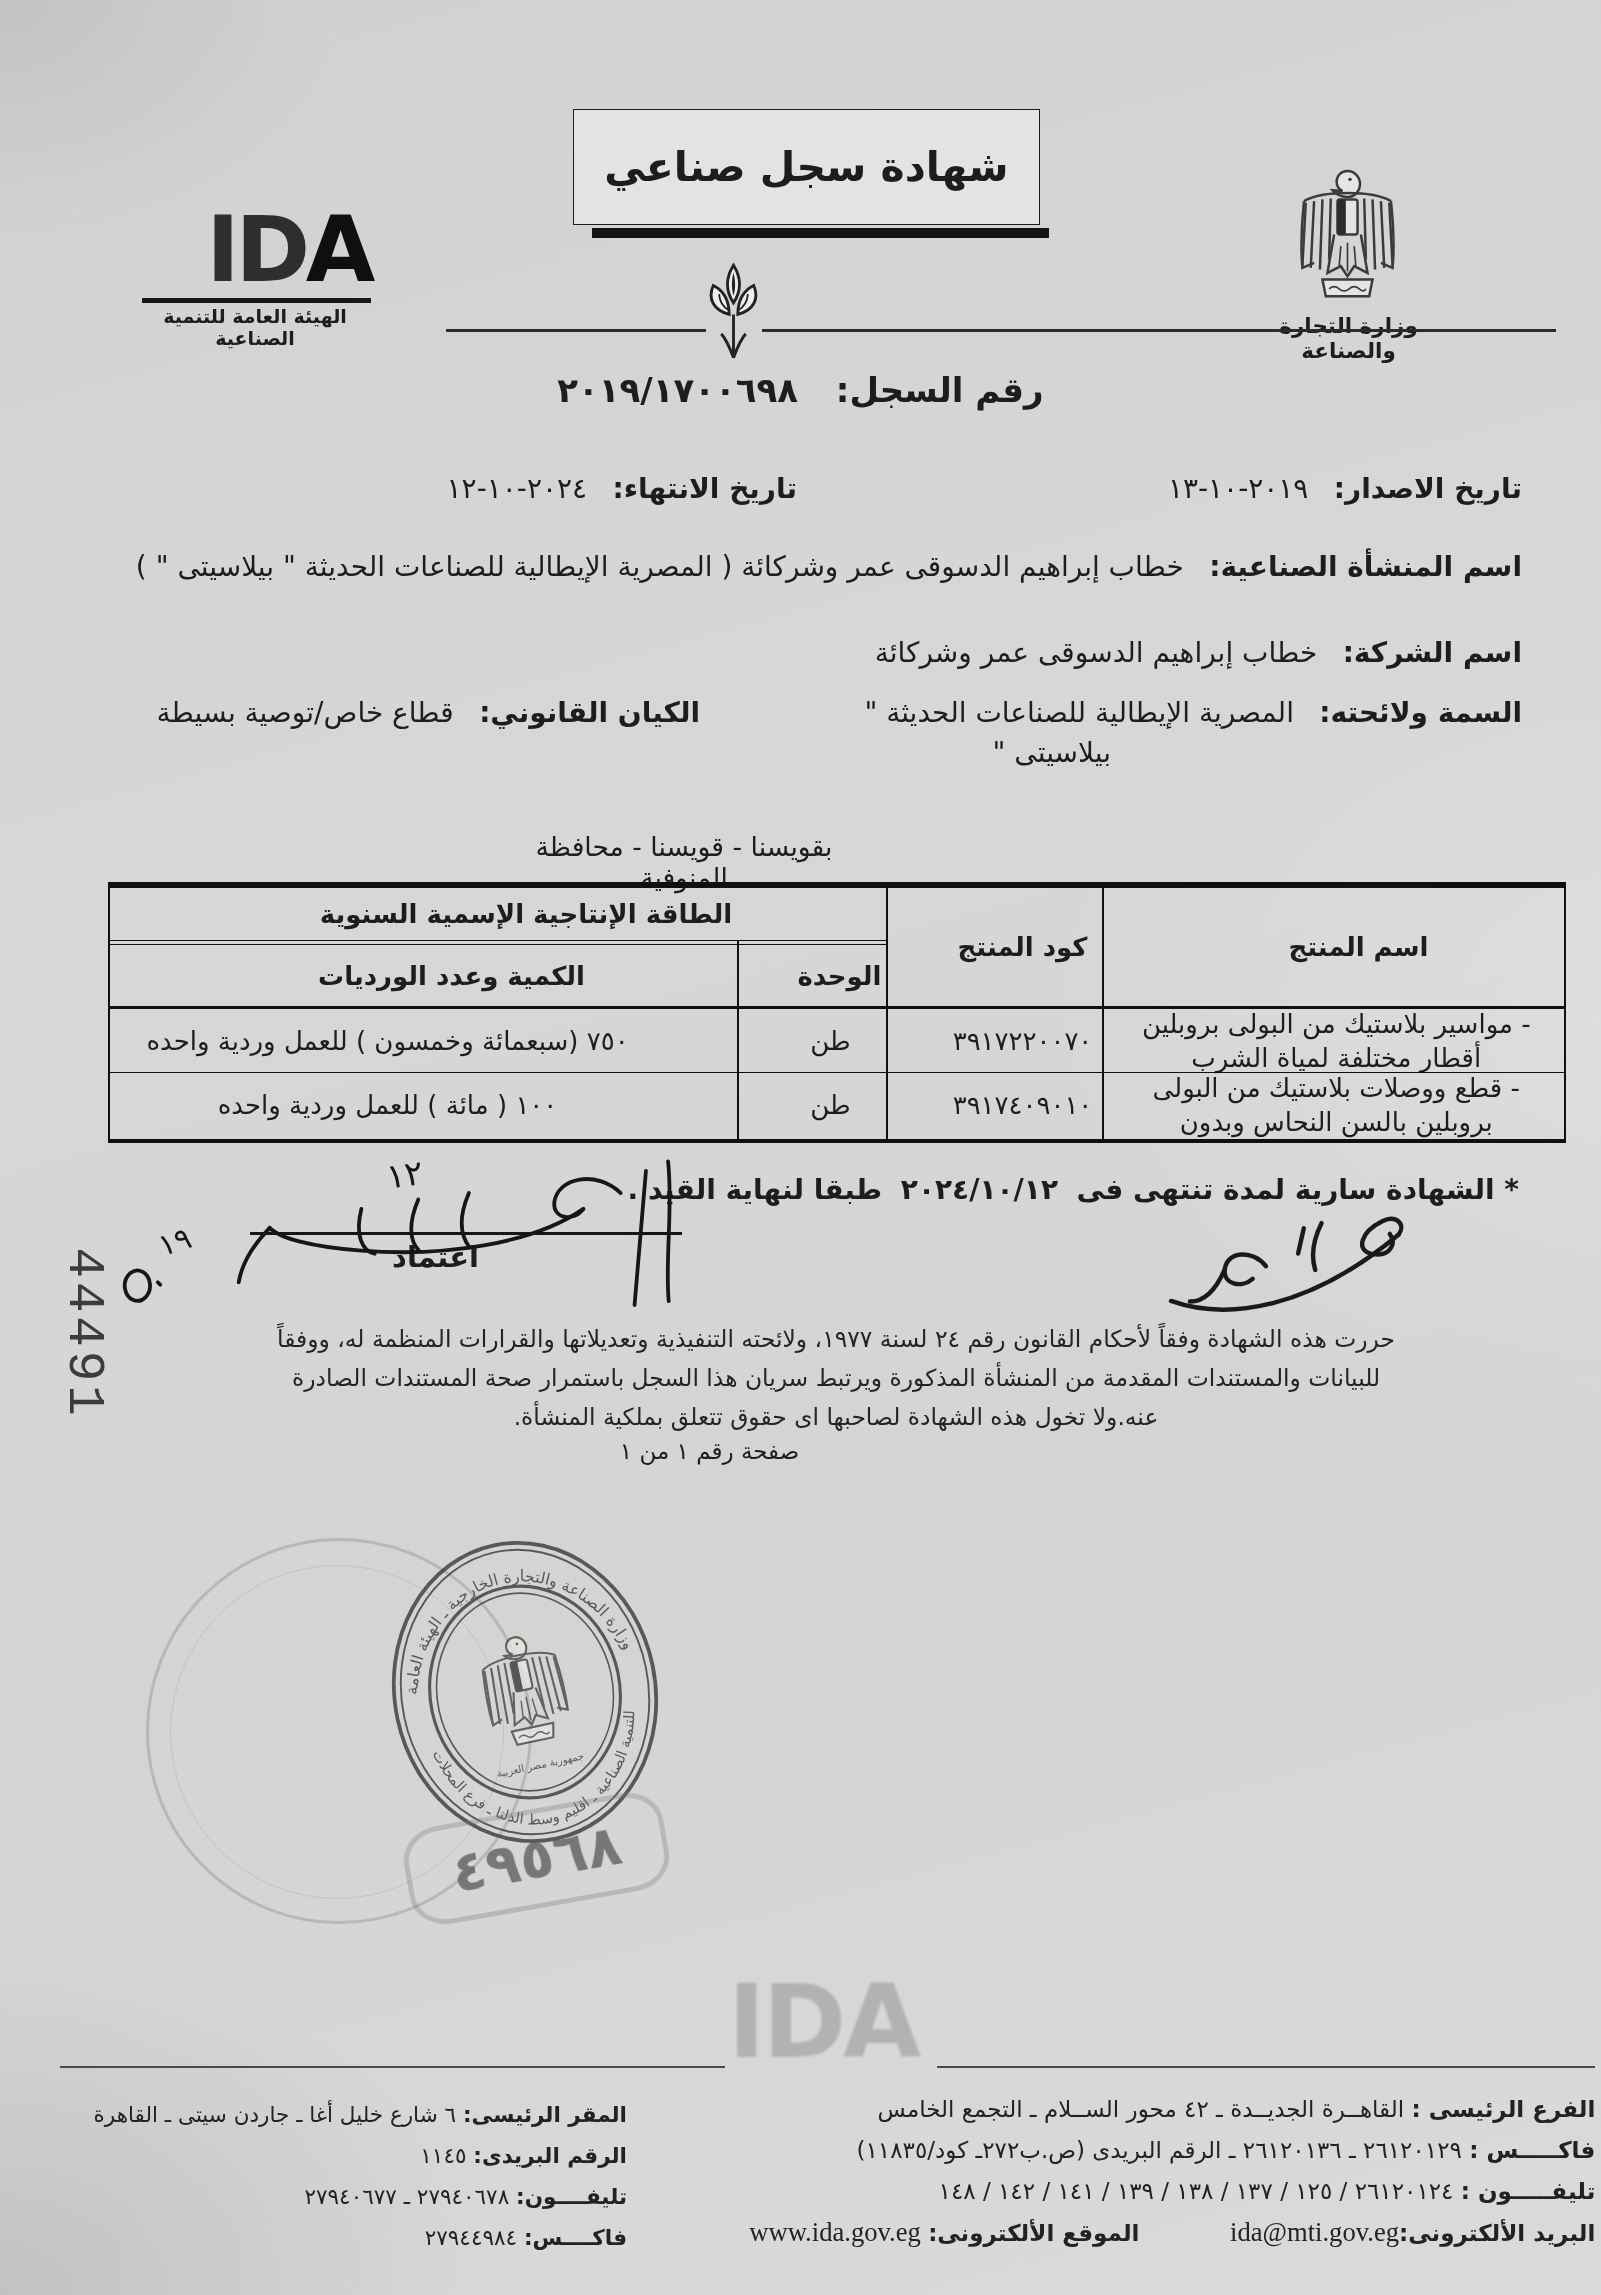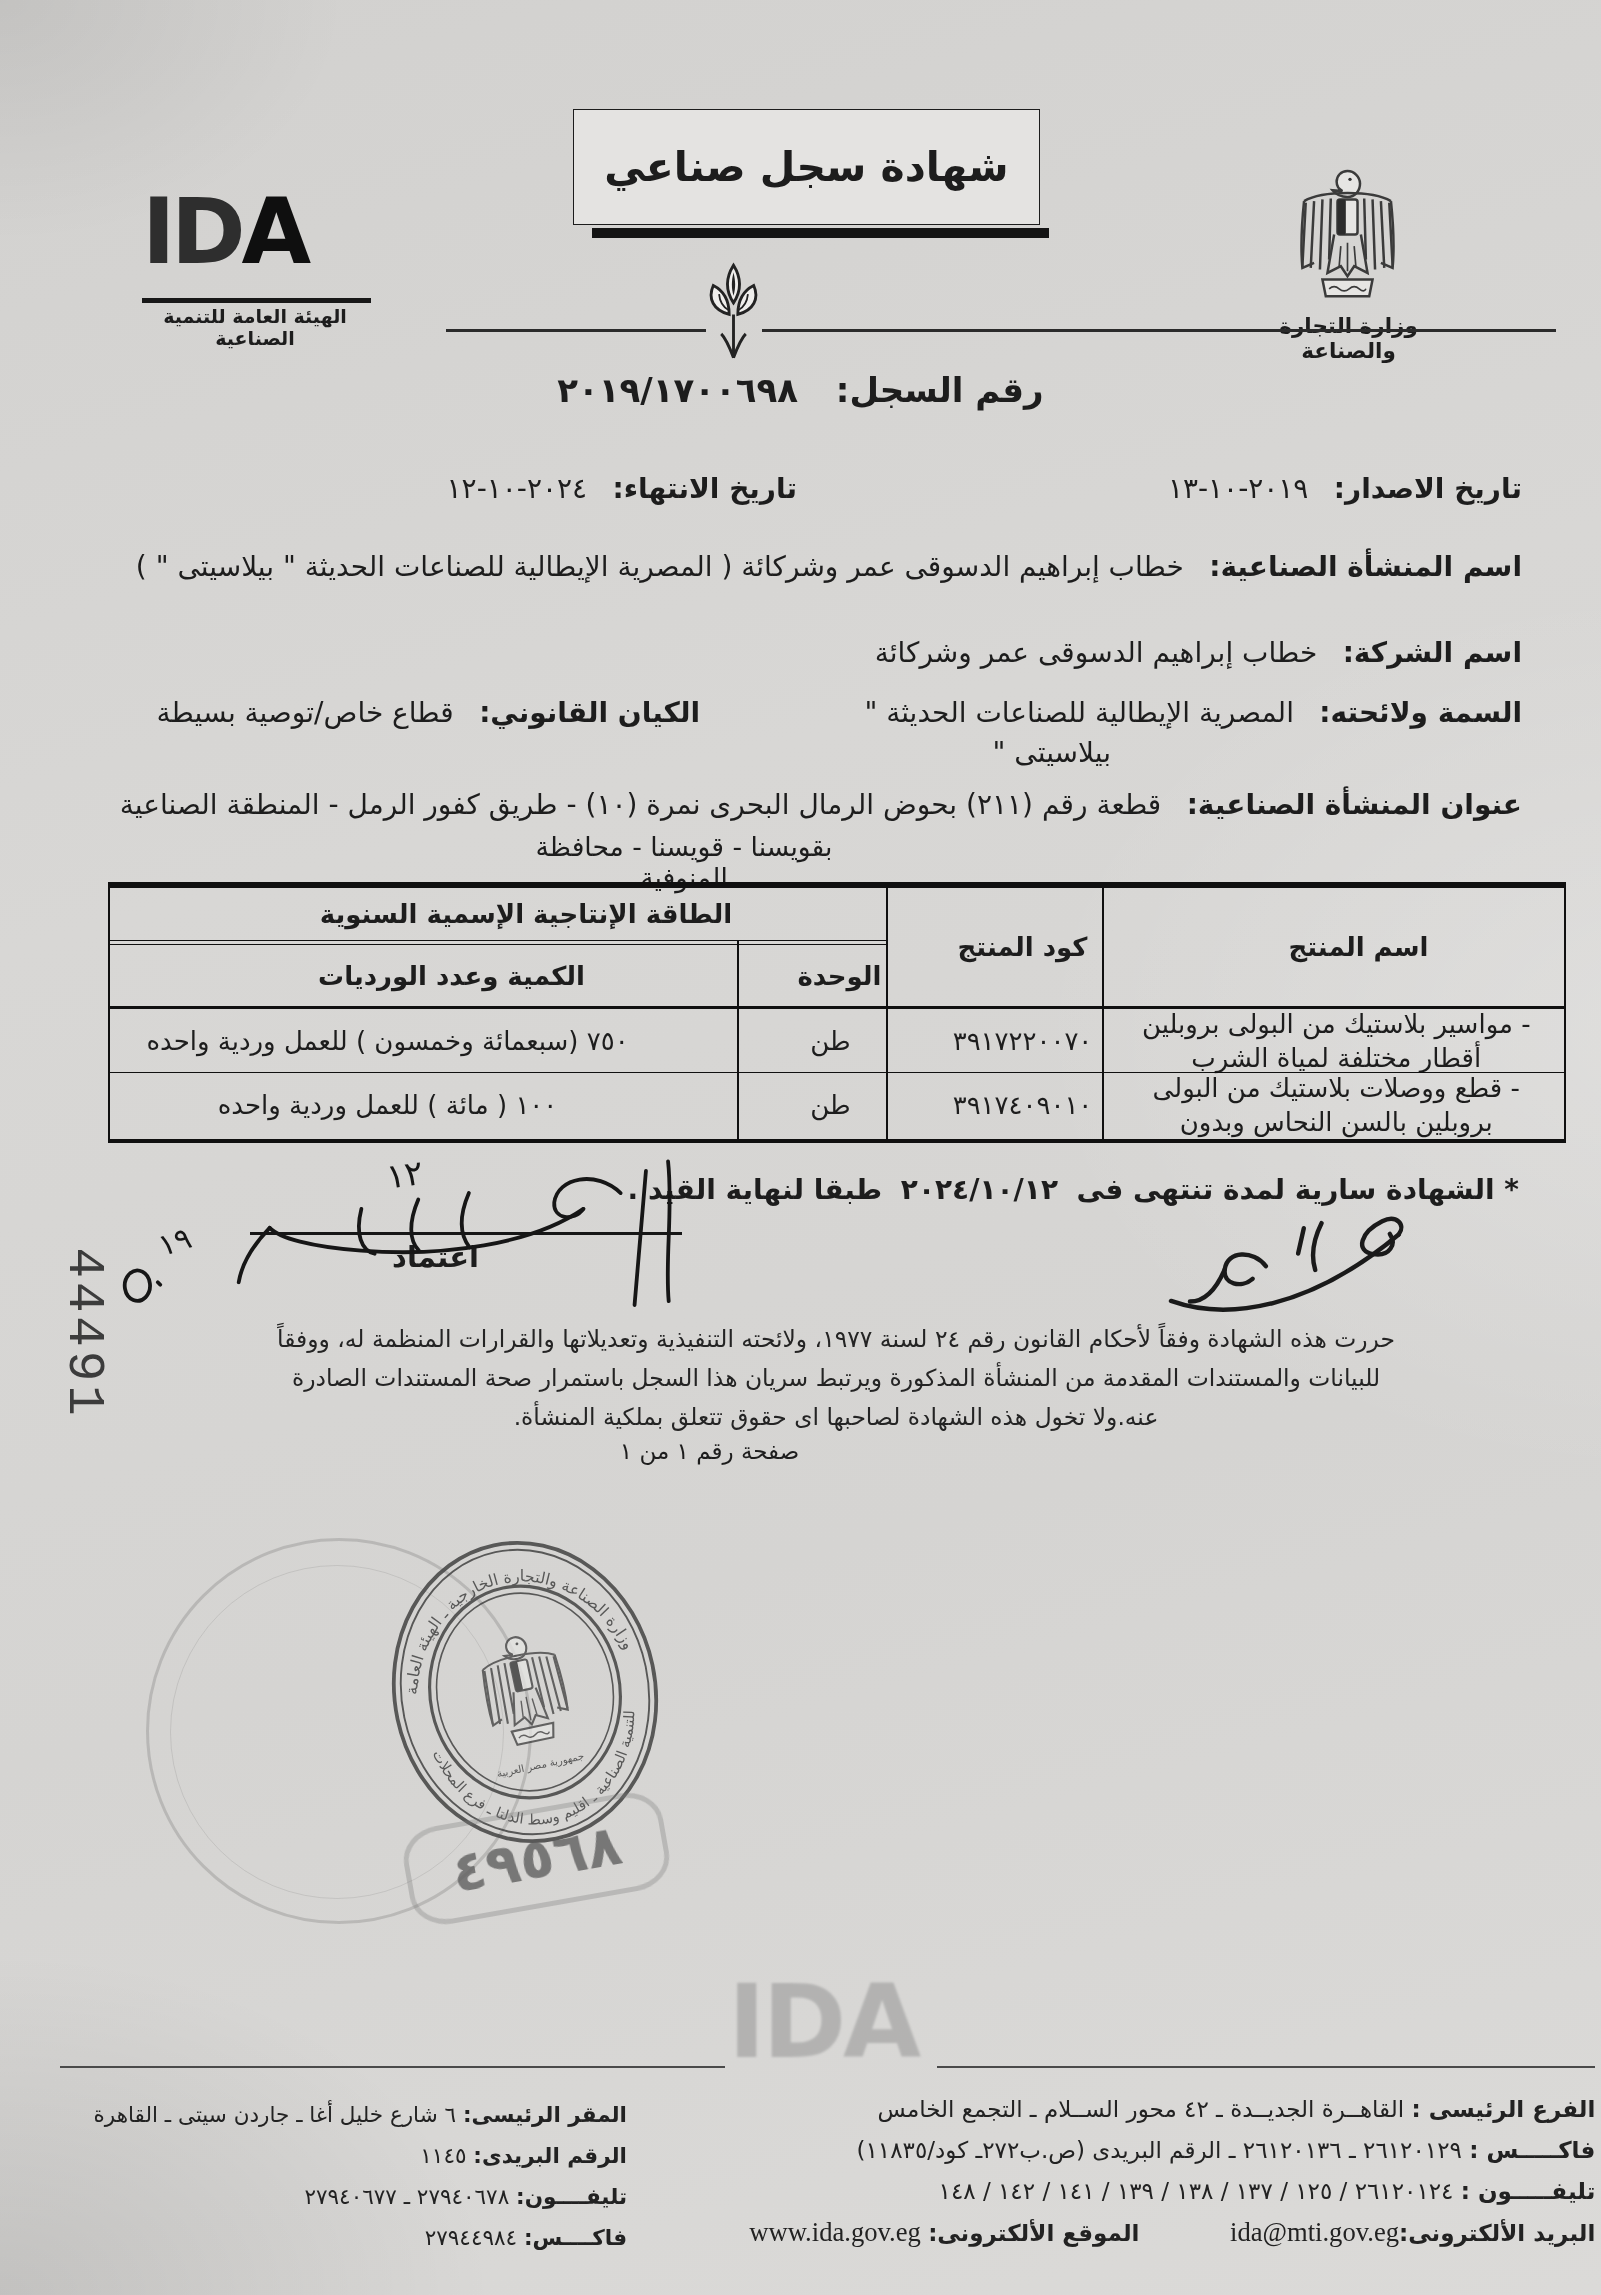--- a/index.html
+++ b/index.html
@@ -15,21 +15,21 @@
   .abs{position:absolute;}
   .rtl{direction:rtl;unicode-bidi:isolate;}
   .num{direction:ltr;unicode-bidi:isolate;}
   .b{font-weight:bold;}
   
   .title-box{left:573px;top:109px;width:465px;height:114px;background:#e4e3e1;
     border:1.9px solid #1c1c1c;display:flex;align-items:center;justify-content:center;}
   .title-box::after{content:"";position:absolute;left:17.7px;right:-10px;bottom:-14px;height:10px;background:#141414;}
   .title-text{font-size:41px;font-weight:bold;letter-spacing:0.6px;}
   
-  .ida-letters{left:142px;top:190px;width:229px;height:87px;
+  .ida-letters{left:142px;top:208px;width:229px;height:87px;text-align:right;
     font-size:90px;font-weight:900;line-height:84px;letter-spacing:-4.4px;color:#2e2e2e;}
   .ida-letters .lA{color:#0f0f0f;}
   .ida-underline{left:142px;top:298px;width:229px;height:5px;background:#181818;}
   .ida-name{left:130px;top:305px;width:250px;text-align:center;font-size:19px;font-weight:bold;}
   
   .emblem{left:1297px;top:166px;width:101px;height:142px;}
   .ministry-name{left:1241px;top:313px;width:215px;text-align:center;font-size:21.5px;font-weight:bold;}
   
   .div-left{left:446px;top:329px;width:260px;height:2.5px;background:#2b2b2b;}
   .div-right{left:762px;top:329px;width:794px;height:2.5px;background:#2b2b2b;}
@@ -182,24 +182,20 @@
   </div>
   <div class="abs field rtl f-trade">
     <span class="lbl">السمة ولائحته:</span>
     <span>المصرية الإيطالية للصناعات الحديثة "</span>
   </div>
   <div class="abs rtl f-trade2">بيلاسيتى "</div>
   <div class="abs field rtl f-legal">
     <span class="lbl">الكيان القانوني:</span>
     <span>قطاع خاص/توصية بسيطة</span>
   </div>
-  <div class="abs field rtl f-addr">
-    <span class="lbl">عنوان المنشأة الصناعية:</span>
-    <span>قطعة رقم (٢١١) بحوض الرمال البحرى نمرة (١٠) - طريق كفور الرمل - المنطقة الصناعية</span>
-  </div>
   <div class="abs rtl f-addr2">بقويسنا - قويسنا - محافظة المنوفية</div>
 
   <div class="abs tbl">
     <div class="cell hd th-cap rtl">الطاقة الإنتاجية الإسمية السنوية</div>
     <div class="cell hd th-qty rtl">الكمية وعدد الورديات</div>
     <div class="cell hd th-unit rtl">الوحدة</div>
     <div class="cell hd th-code rtl">كود المنتج</div>
     <div class="cell hd th-name rtl">اسم المنتج</div>
 
     <div class="cell td-name r1 rtl">

